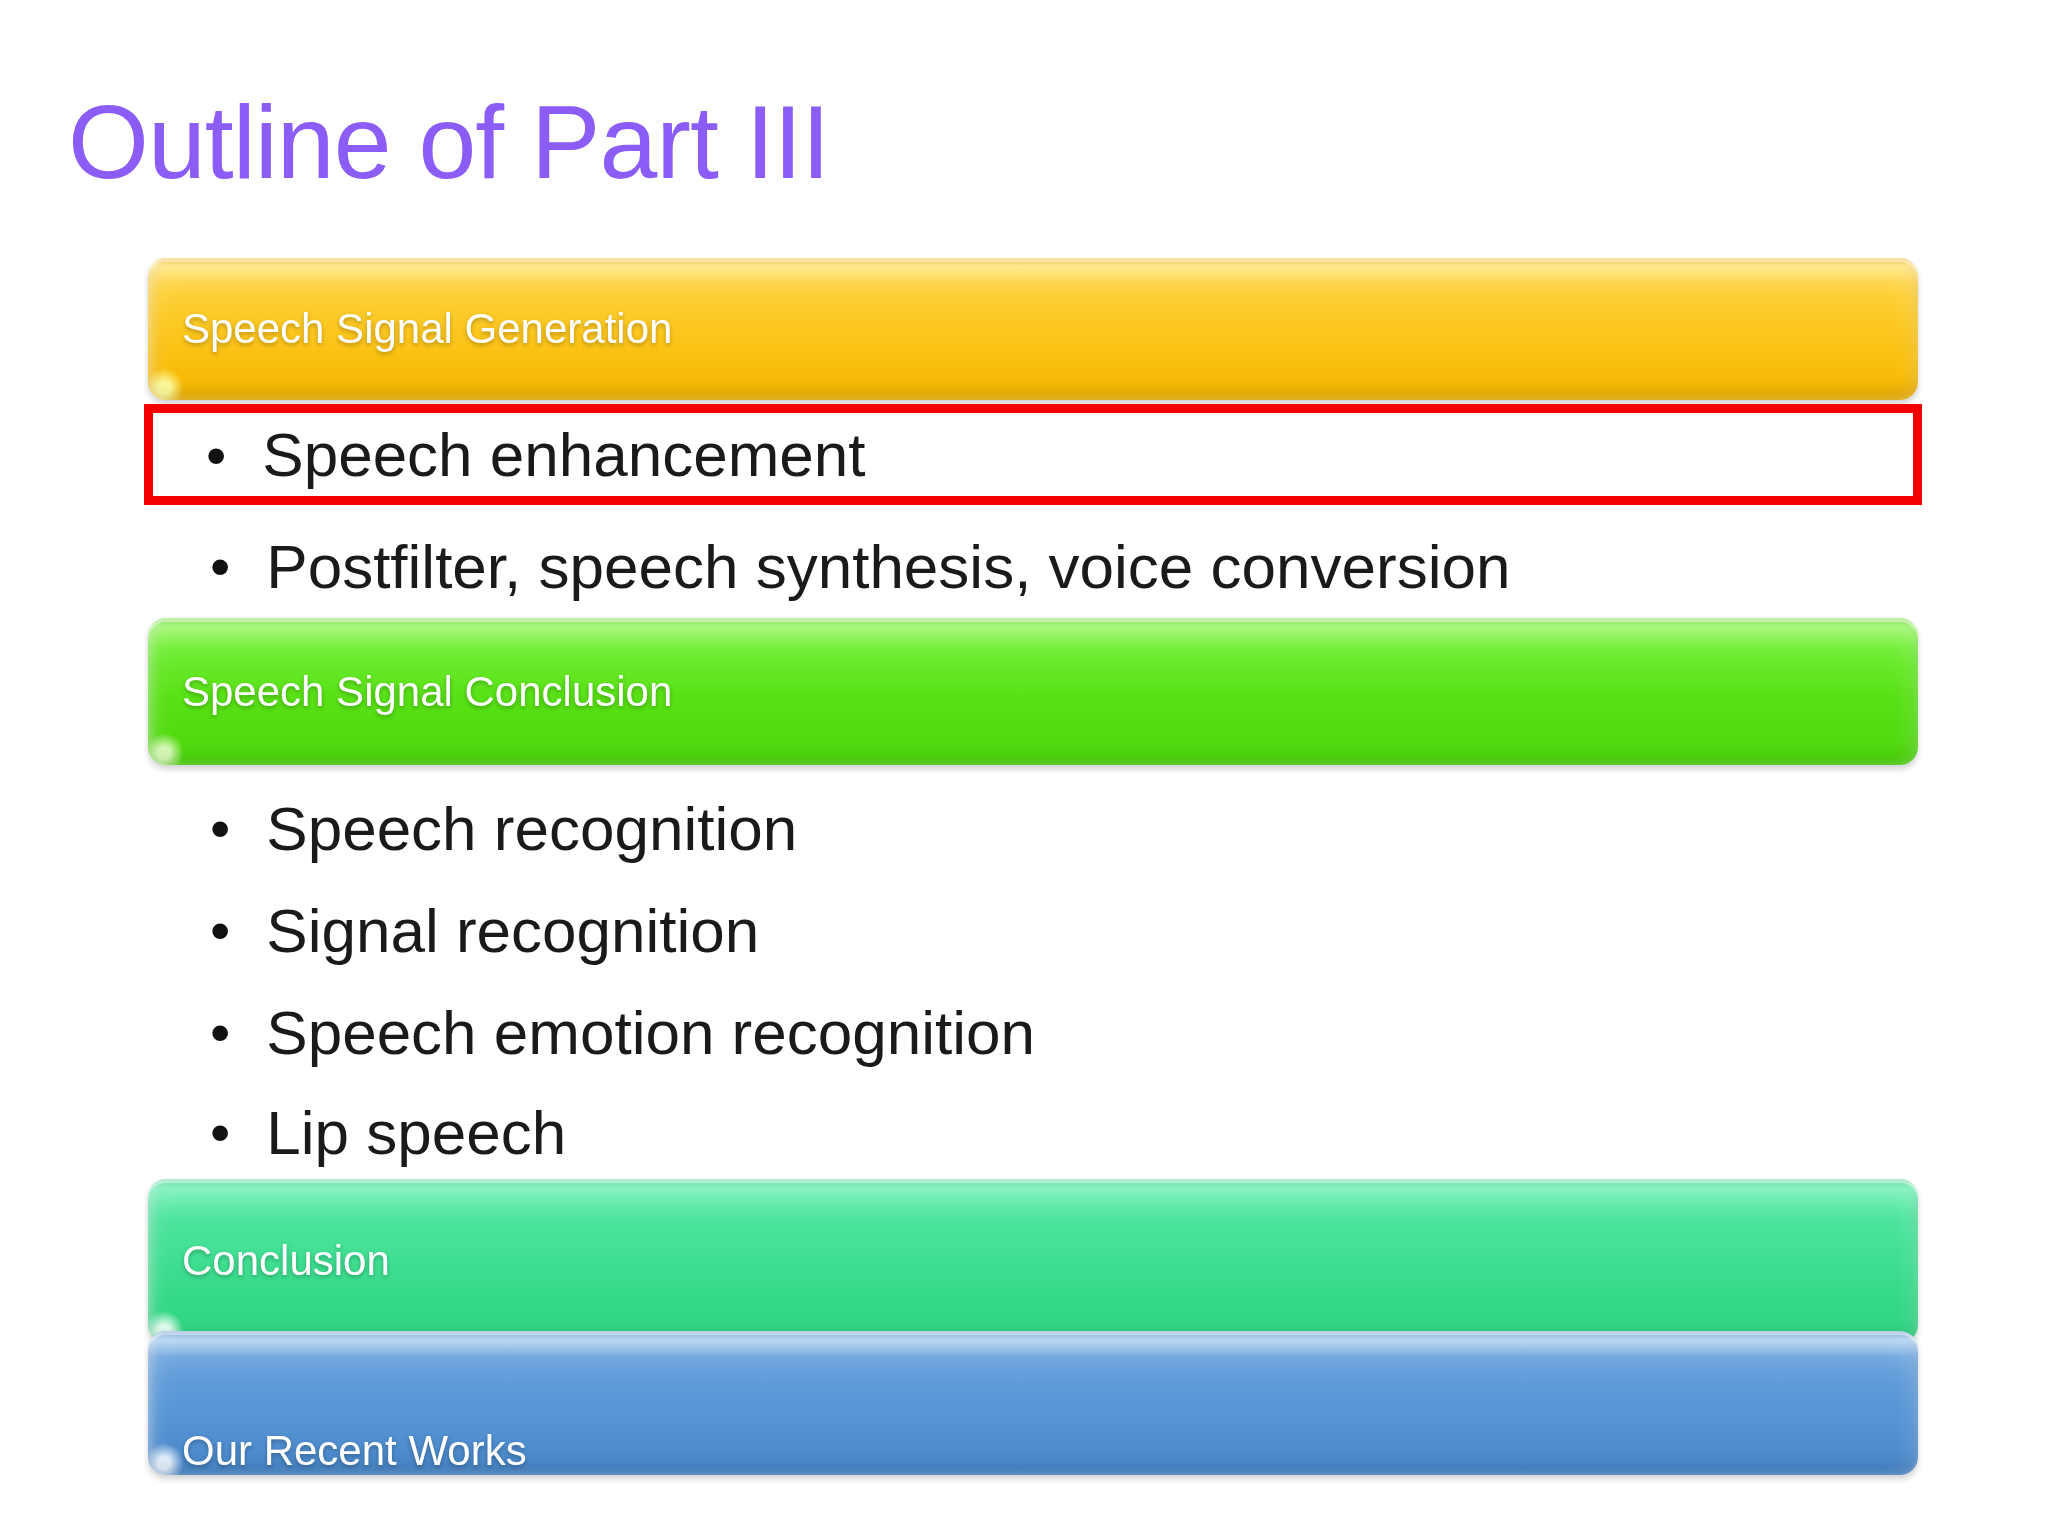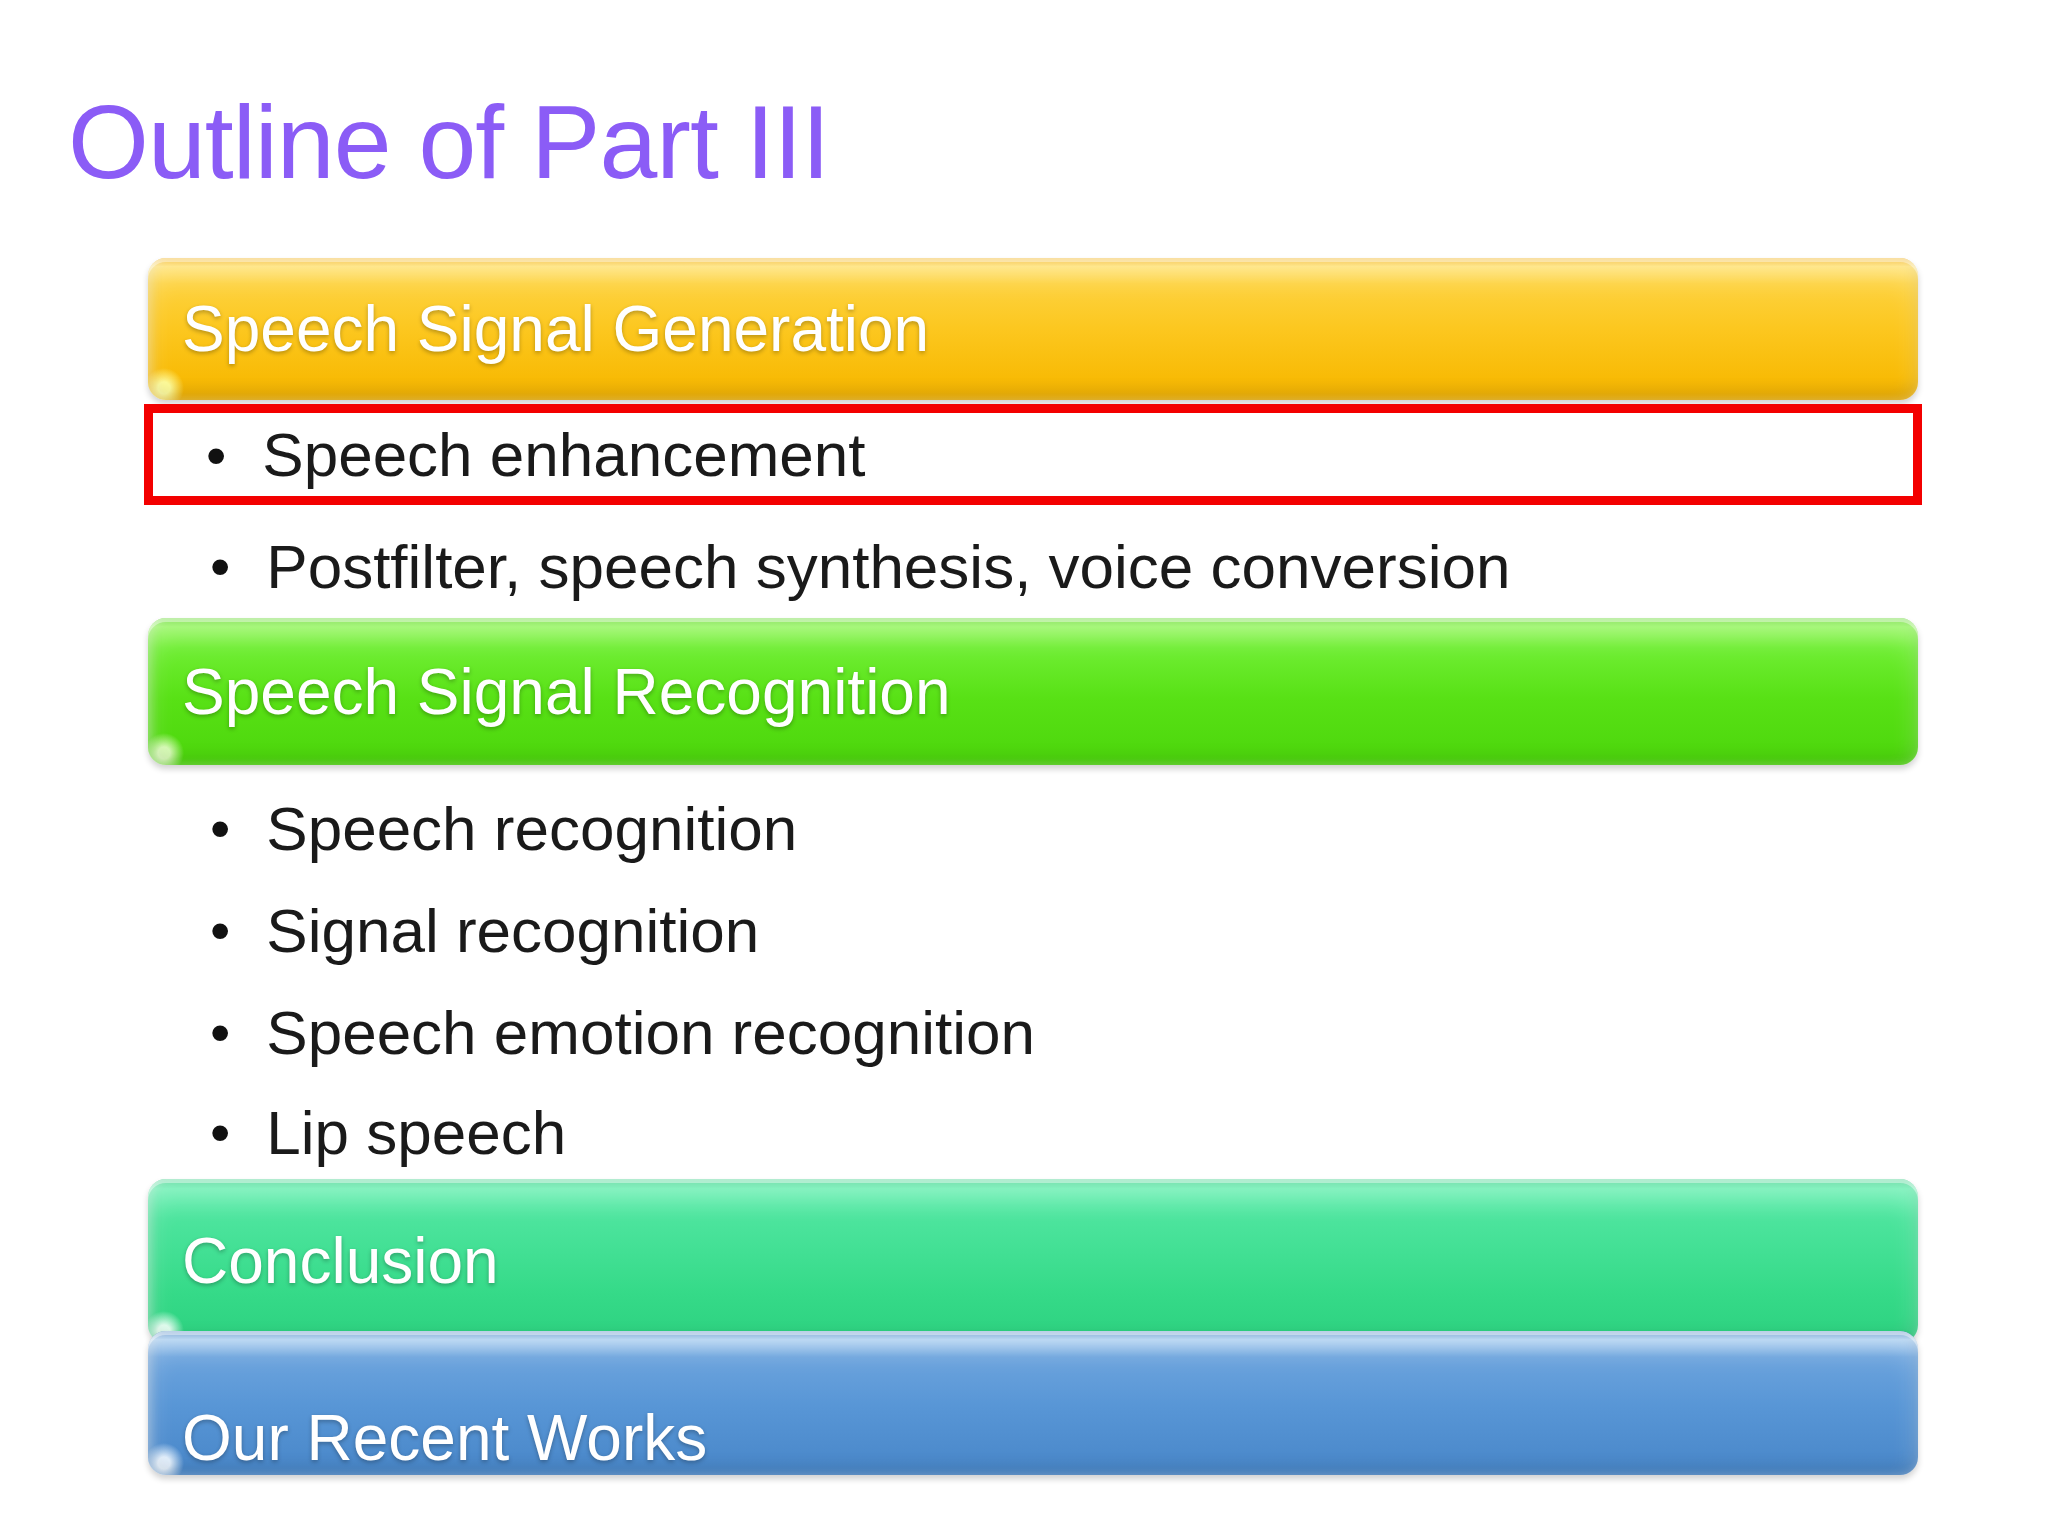--- a/index.html
+++ b/index.html
@@ -28,21 +28,21 @@
   .bar {
     position: absolute;
     left: 148px;
     width: 1770px;
     border-radius: 18px;
     display: flex;
     align-items: center;
     padding-left: 34px;
     box-sizing: border-box;
     color: #ffffff;
-    font-size: 64px;
+    font-size: 42px;
     text-shadow: 0 2px 4px rgba(0,0,0,0.28);
     box-shadow:
       inset 0 4px 0 rgba(255,255,255,0.40),
       inset 0 18px 26px rgba(255,255,255,0.30),
       inset 4px 0 10px rgba(255,255,255,0.28),
       inset 0 -8px 16px rgba(0,0,0,0.10),
       0 4px 6px rgba(0,0,0,0.18);
     white-space: nowrap;
   }
   .bar-generation {
@@ -135,21 +135,21 @@
       <span>Speech enhancement</span>
     </div>
   </div>
 
   <div class="bullet-row" style="top: 514px; height: 104px;">
     <span class="bullet-marker">•</span>
     <span>Postfilter, speech synthesis, voice conversion</span>
   </div>
 
   <div class="bar bar-recognition">
-    <span>Speech Signal Recognition</span>
+    <span>Speech Signal Conclusion</span>
   </div>
 
   <div class="bullet-row" style="top: 778px;">
     <span class="bullet-marker">•</span>
     <span>Speech recognition</span>
   </div>
 
   <div class="bullet-row" style="top: 880px;">
     <span class="bullet-marker">•</span>
     <span>Signal recognition</span>

